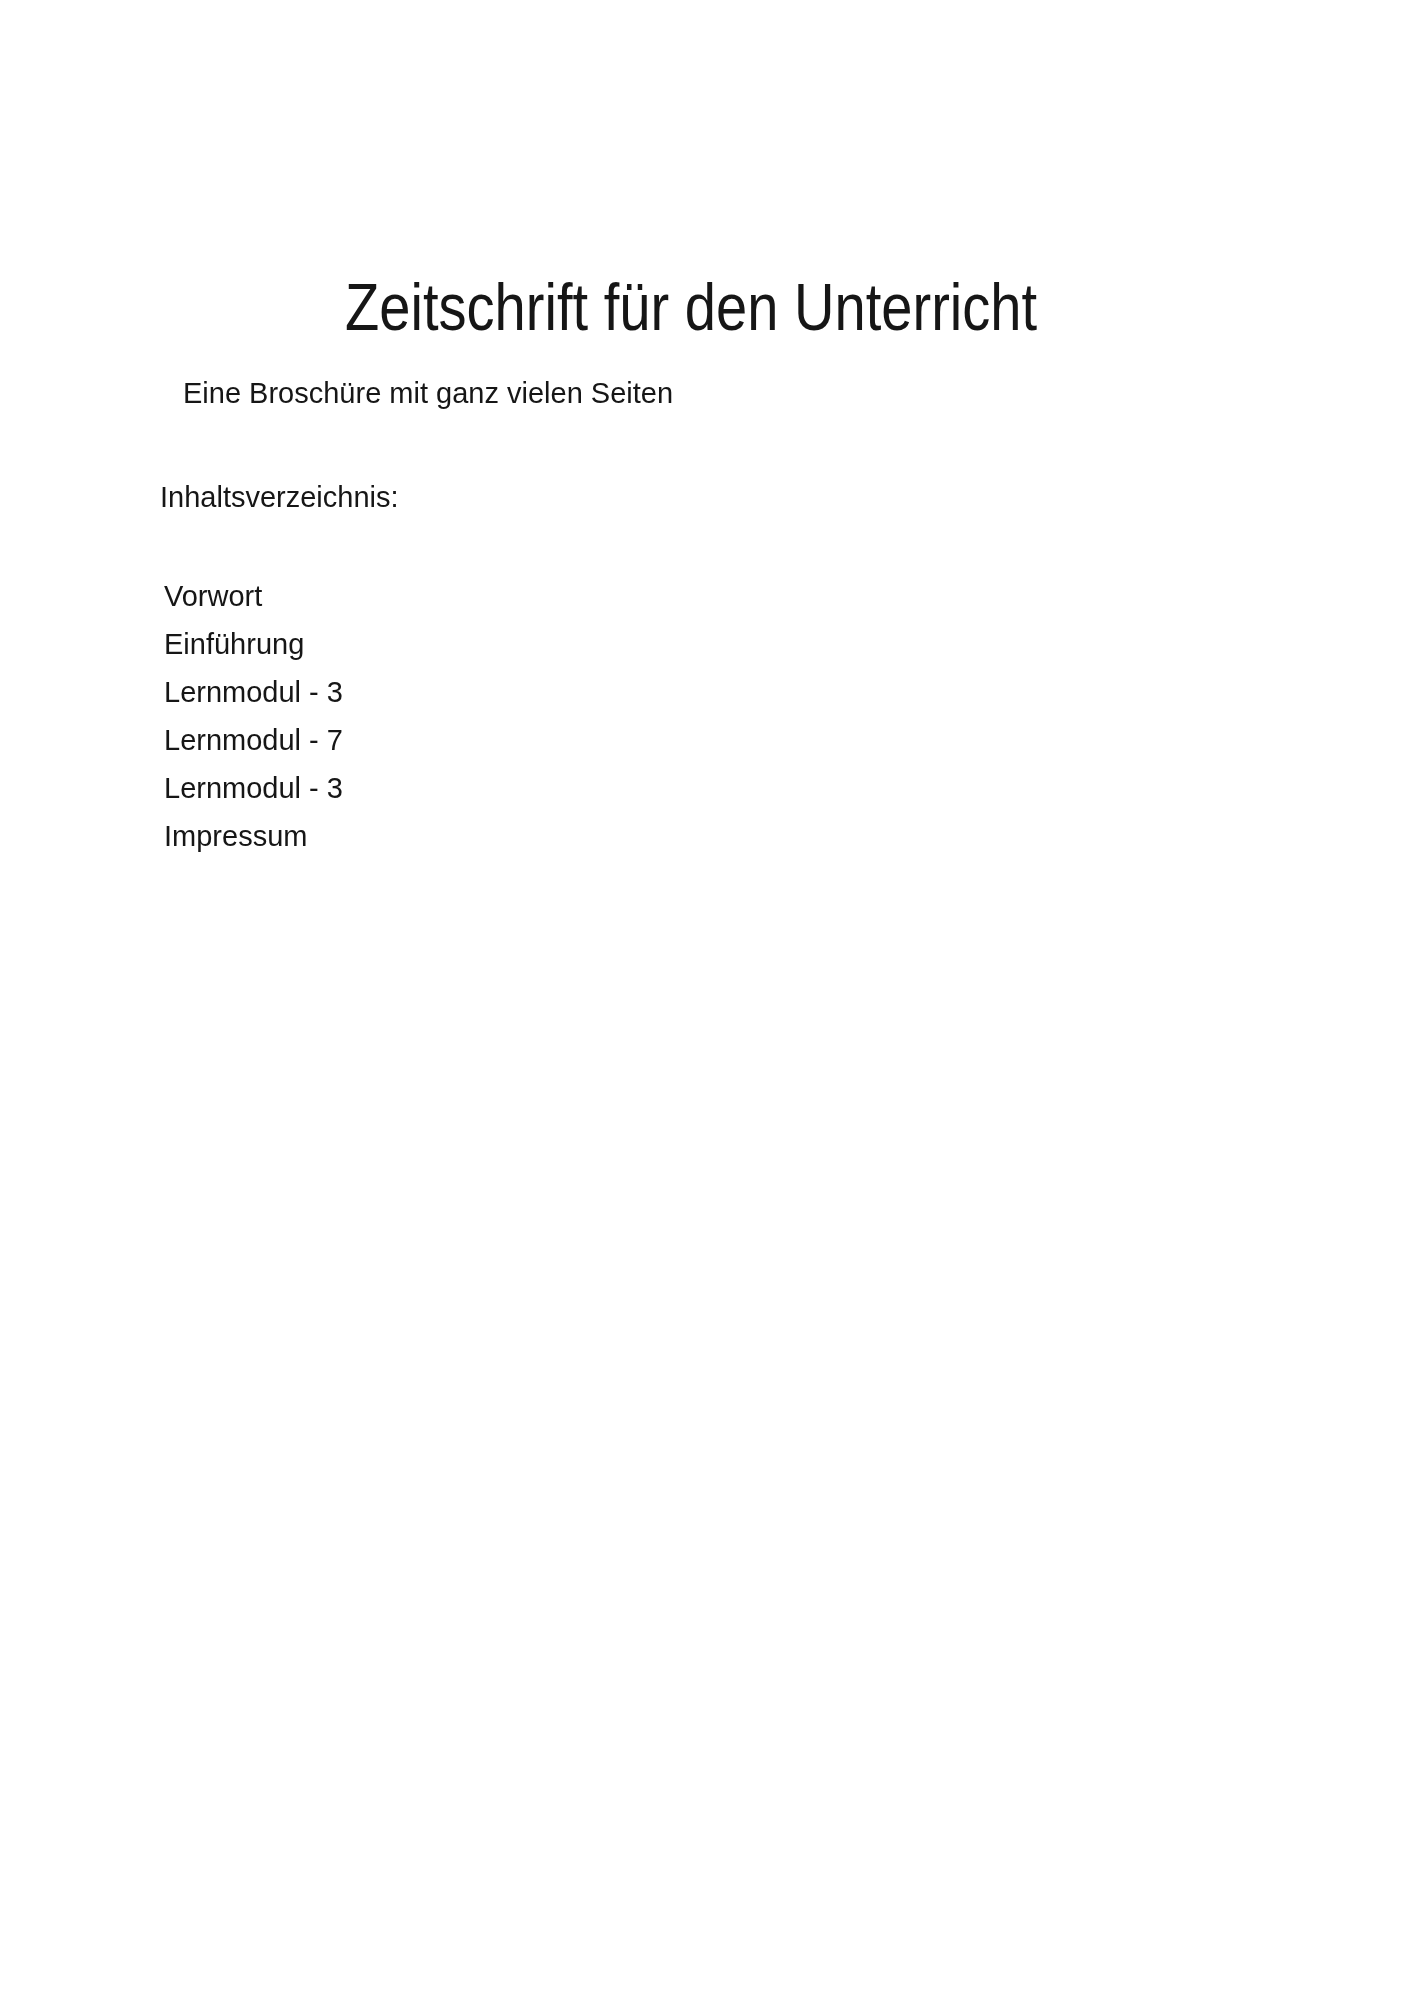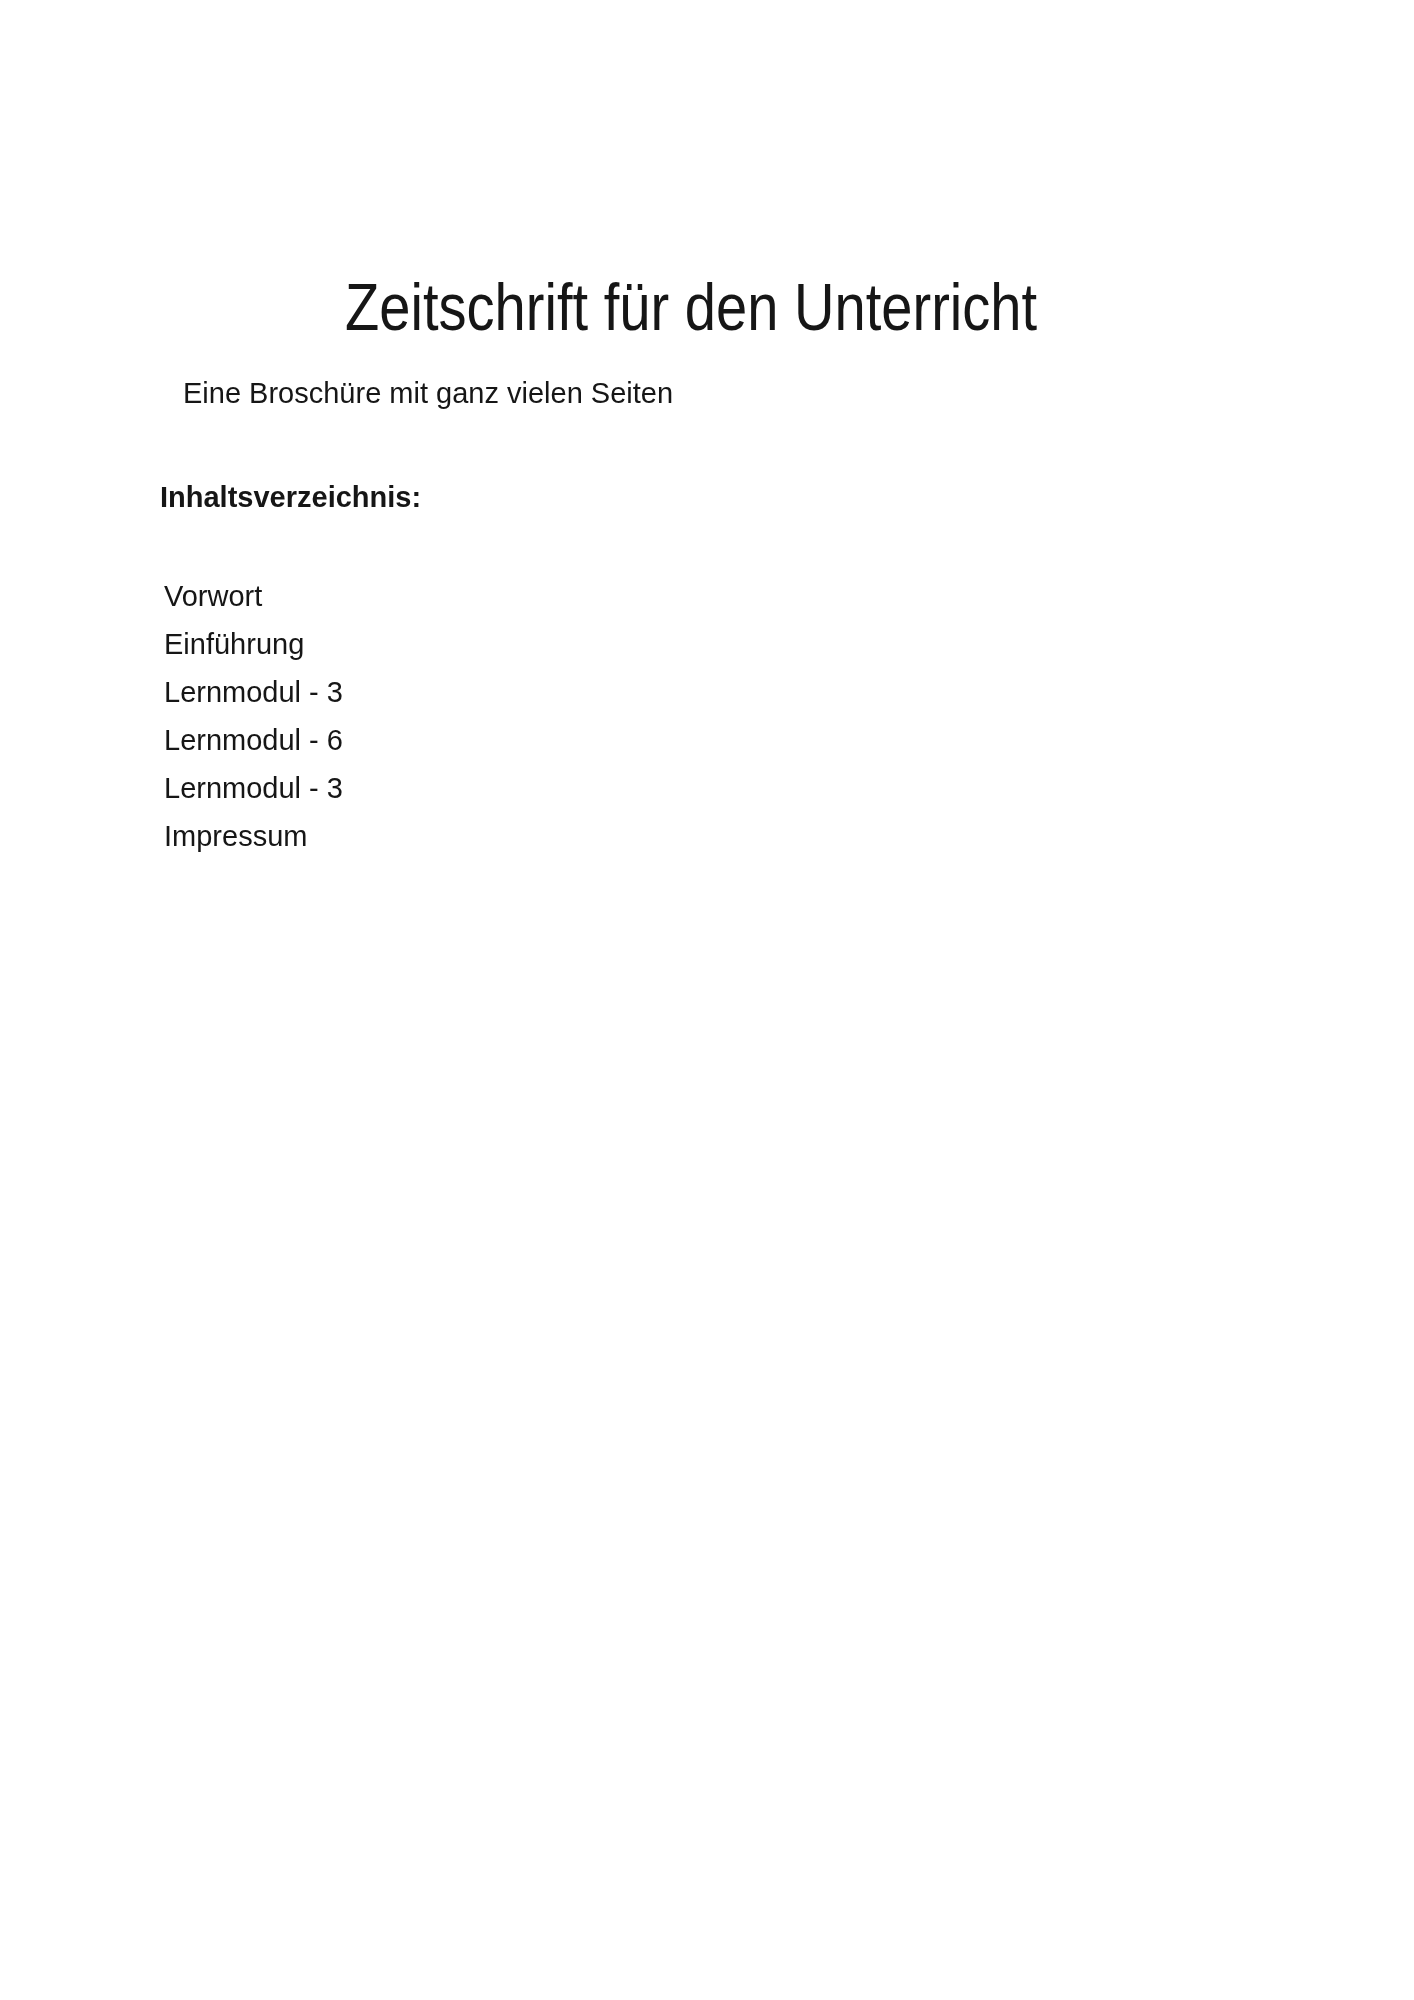--- a/index.html
+++ b/index.html
@@ -37,21 +37,21 @@
     font-weight: 400;
     line-height: 1.2;
     white-space: nowrap;
     color: #161616;
   }
   .toc-heading {
     position: absolute;
     left: 160px;
     top: 480px;
     font-size: 29px;
-    font-weight: 700;
+    font-weight: 400;
     line-height: 1.2;
     white-space: nowrap;
     color: #161616;
   }
   .toc-list {
     position: absolute;
     left: 162px;
     top: 571px;
     margin: 0;
     padding: 0;
@@ -86,19 +86,19 @@
 
   <div class="doc-subtitle">Eine Broschüre mit ganz vielen Seiten</div>
 
   <div class="toc-heading">Inhaltsverzeichnis:</div>
 
   <ul class="toc-list">
 
   <li>Vorwort</li>
       <li>Einführung</li>
       <li>Lernmodul - 3</li>
-      <li>Lernmodul - 6</li>
+      <li>Lernmodul - 7</li>
       <li>Lernmodul - 3</li>
       <li>Impressum</li>
     </ul>
 
 
 </div>
 
 </body></html>

